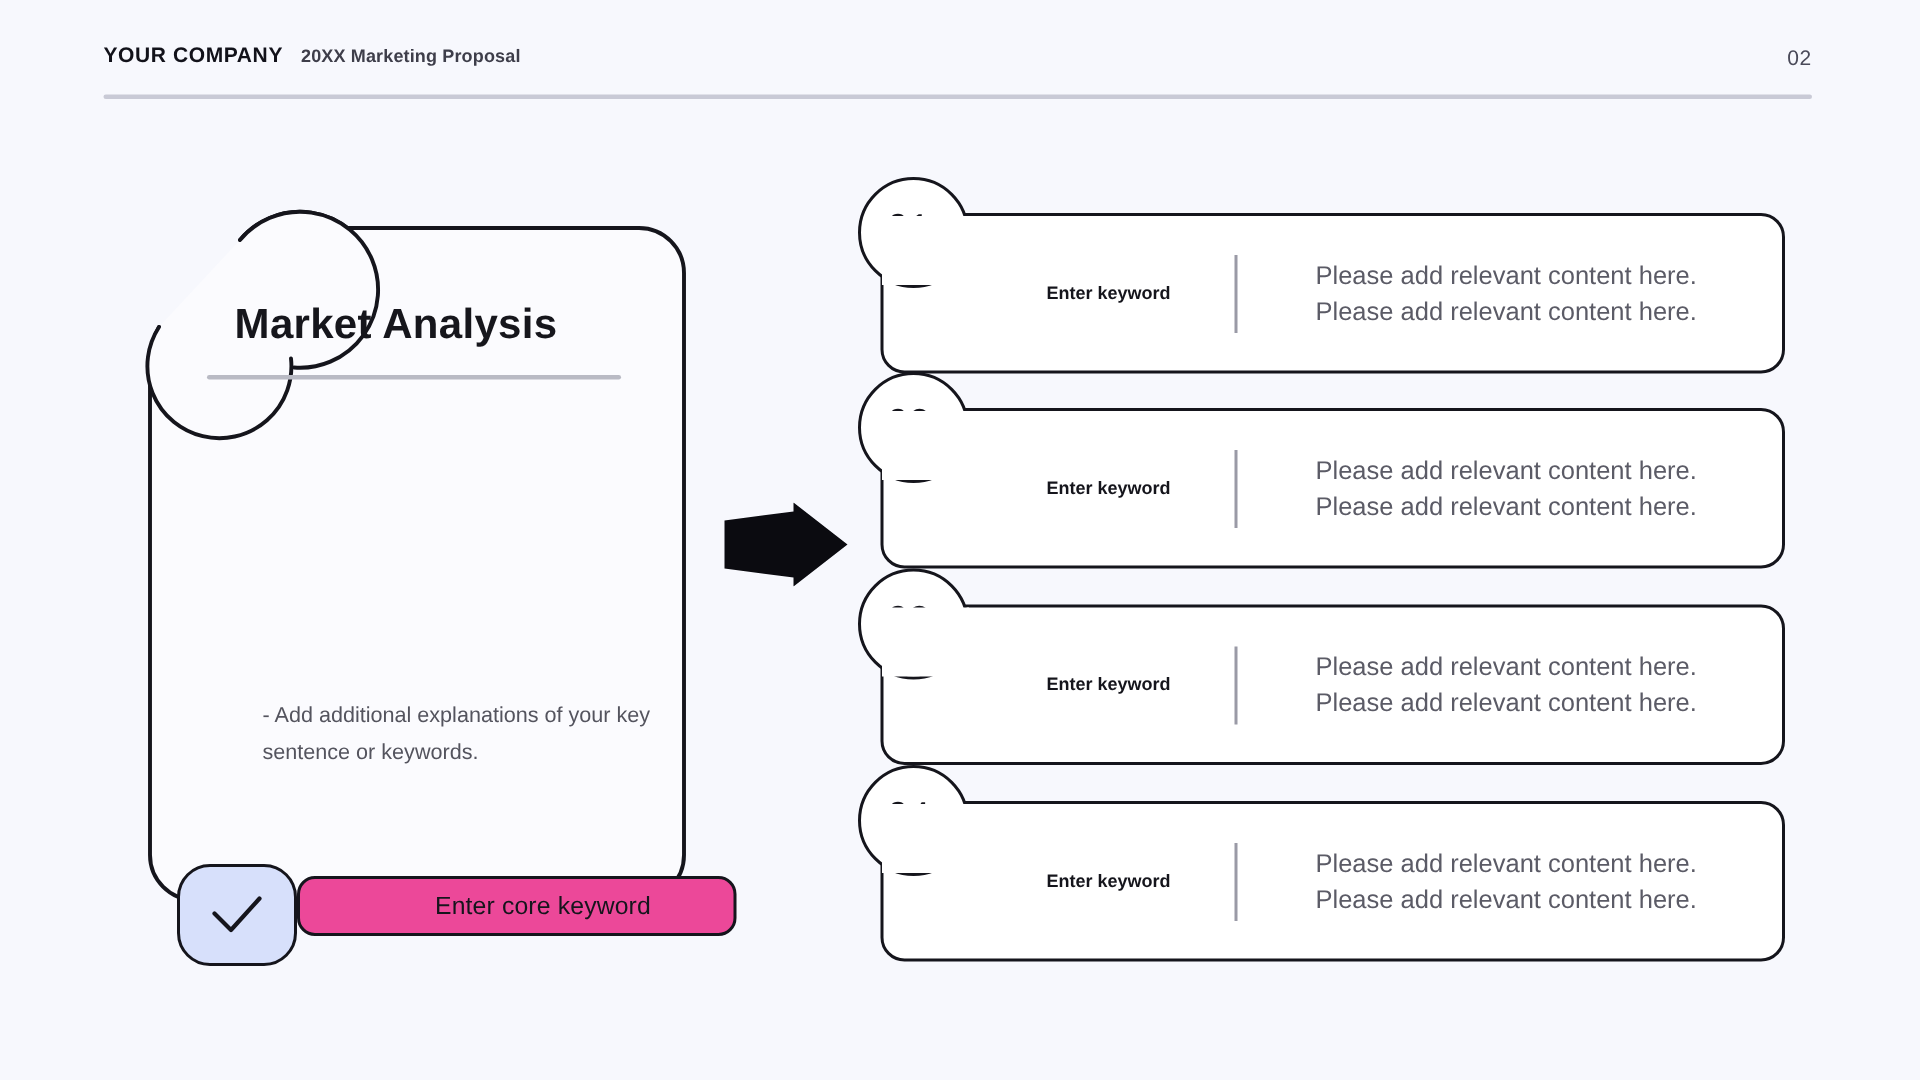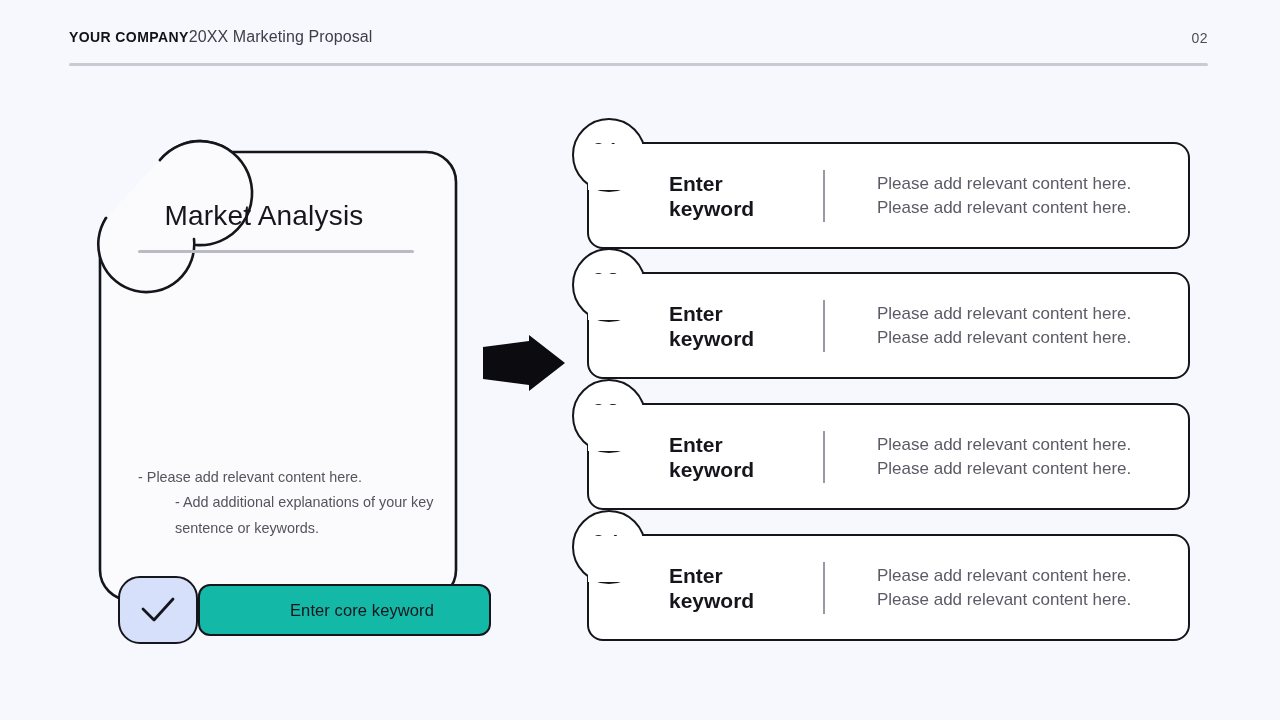--- a/index.html
+++ b/index.html
@@ -29,23 +29,25 @@
     align-items: baseline;
     height: 26px;
   }
   .company-name {
     font-size: 14px;
     font-weight: bold;
     letter-spacing: 0.4px;
     color: #12121a;
   }
   .header-subtitle {
-    font-size: 16px;
+    font-size: 12px;
     color: #3e3e4a;
+    margin-left: 12px;
     letter-spacing: 0.1px;
+    font-weight: bold;
   }
   .page-number {
     position: absolute;
     right: 0;
     top: 2px;
     font-size: 14px;
     color: #4a4a59;
     letter-spacing: 0.5px;
   }
   .header-rule {
@@ -72,21 +74,21 @@
     top: 0;
     overflow: visible;
   }
   .panel-title {
     position: absolute;
     left: 20px;
     top: 100px;
     width: 352px;
     text-align: center;
     font-size: 28px;
-    font-weight: 400;
+    font-weight: 700;
     letter-spacing: 0.2px;
     color: #16161c;
   }
   .panel-rule {
     position: absolute;
     left: 70px;
     top: 150px;
     width: 276px;
     height: 3px;
     background: #b9bac4;
@@ -117,22 +119,22 @@
     white-space: normal;
     margin-left: 37px;
   }
 
   
   .core-pill {
     position: absolute;
     left: 130px;
     top: 484px;
     width: 293px;
-    height: 52px;
-    background: #14b8a6;
+    height: 40px;
+    background: #ec4899;
     border: 2.6px solid #15151c;
     border-radius: 12px;
     box-sizing: border-box;
     display: flex;
     align-items: center;
   }
   .core-pill-label {
     margin-left: 90px;
     font-size: 16.5px;
     color: #15151c;
@@ -219,21 +221,22 @@
     z-index: 5;
     font-size: 25px;
     color: #15151c;
     letter-spacing: 0.5px;
     line-height: 1;
     transform: translate(-3px, -3px);
   }
   .row-keyword {
     width: 140px;
     margin-left: 80px;
-    font-size: 21px;
+    text-align: center;
+    font-size: 12px;
     font-weight: bold;
     line-height: 25px;
     color: #15151c;
   }
   .row-divider {
     width: 2px;
     height: 52px;
     background: #9a9aa6;
     margin-left: 14px;
   }
@@ -285,21 +288,20 @@
       M 126,139
       A 48,48 0 1 1 38,118
       " fill="#fbfbfe" stroke="#15151c" stroke-width="2.6" stroke-linecap="round"></path>
   </svg>
 
   <div class="panel-title">Market Analysis</div>
   <div class="panel-rule"></div>
 
 
   <div class="panel-list">
-    <div>- Please add relevant content here.</div>
     <div class="wrap">- Add additional explanations of your key sentence or keywords.</div>
   </div>
 
   <div class="core-pill">
     <span class="core-pill-label">Enter core keyword</span>
   </div>
 
   <div class="core-check">
     <svg width="40" height="30" viewBox="0 0 40 30">
       <path d="M 5,14 L 16,25 L 35,4" fill="none" stroke="#15151c" stroke-width="2.8" stroke-linecap="round" stroke-linejoin="round"></path>

